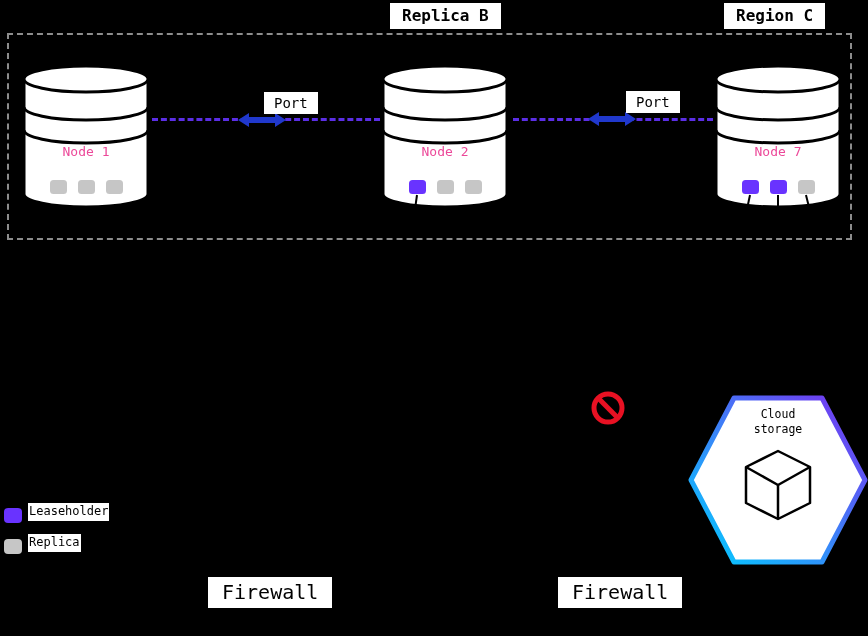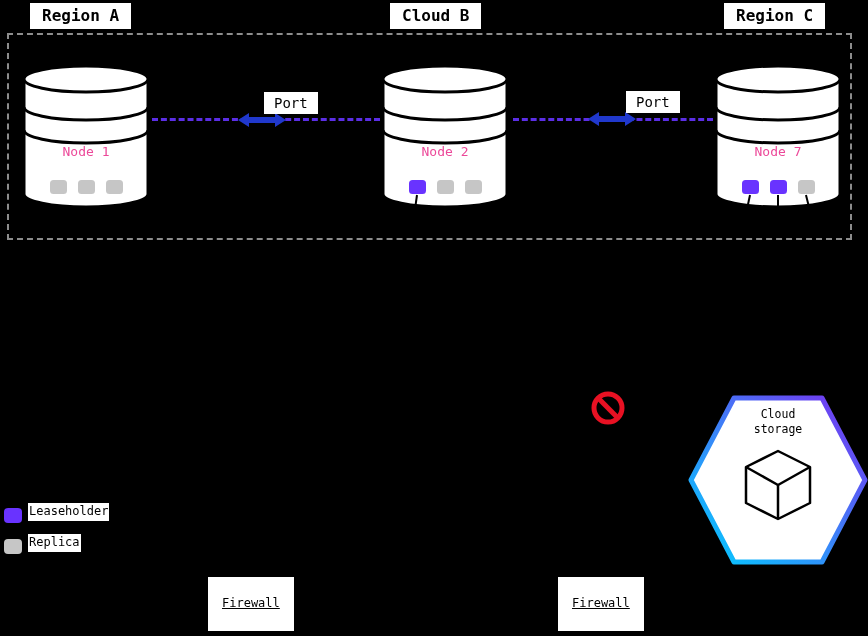--- a/index.html
+++ b/index.html
@@ -5,21 +5,21 @@
   * { margin:0; padding:0; box-sizing:border-box; }
   html,body { background:#000; }
   body { font-family:"DejaVu Sans Mono","Liberation Mono",monospace; }
 
   .canvas { position:relative; width:868px; height:636px; background:var(--background,#000); overflow:hidden; }
 
   .wlabel { position:absolute; background:#ffffff; color:#000; white-space:nowrap; line-height:1.15; }
   .region-label  { font-weight:bold; font-size:16px; padding:4px 12px; }
   .port-label    { font-size:14px; padding:3px 10px; }
   .legend-label  { font-size:12px; padding:2px 1px; }
-  .firewall-label{ font-size:12px; padding:20px 14px;text-decoration:underline; }
+  .firewall-label{ font-size:20px; padding:4px 14px; }
 
   .cluster-box { position:absolute; left:7px; top:33px; width:845px; height:207px; border:2px dashed #8d8d8d; }
 
   .node { position:absolute; width:130px; height:150px; }
   .node svg.cyl { position:absolute; left:0; top:0; }
   .cyl path, .cyl ellipse { fill:#ffffff; stroke:#000000; stroke-width:3; }
   .cyl path.sep { fill:none; }
   .node-label { position:absolute; left:0; top:80px; width:100%; text-align:center; font-size:13px; color:#ec4899; }
   .squares { position:absolute; left:0; top:116px; width:100%; display:flex; justify-content:center; gap:11px; }
   .sq { width:17px; height:14px; border-radius:3.5px; }
@@ -45,22 +45,21 @@
   .cube-svg { position:absolute; left:744px; top:448px; }
   .cube-line { fill:none; stroke:#000; stroke-width:2.5; stroke-linejoin:round; }
 
   .legend-sq { position:absolute; width:18px; height:15px; border-radius:4px; }
 </style>
 </head>
 <body>
 
 <div class="canvas">
 
-  <div class="wlabel region-label" style="left:30px; top:3px;">Region A</div>
-  <div class="wlabel region-label" style="left:390px; top:3px;">Cloud B</div>
+  <div class="wlabel region-label" style="left:390px; top:3px;">Replica B</div>
   <div class="wlabel region-label" style="left:724px; top:3px;text-align:center;">Region C</div>
 
   <div class="cluster-box"></div>
 
   <div class="dash-link" style="left:152px; top:118px; width:228px;"></div>
   <div class="dash-link" style="left:513px; top:118px; width:200px;"></div>
 
   <svg class="arrow-svg" style="left:238px; top:112px;" width="48" height="16" viewBox="0 0 48 16">
     <polygon class="arrow-poly" points="0,8 11,1 11,5 37,5 37,1 48,8 37,15 37,11 11,11 11,15"></polygon>
   </svg>

